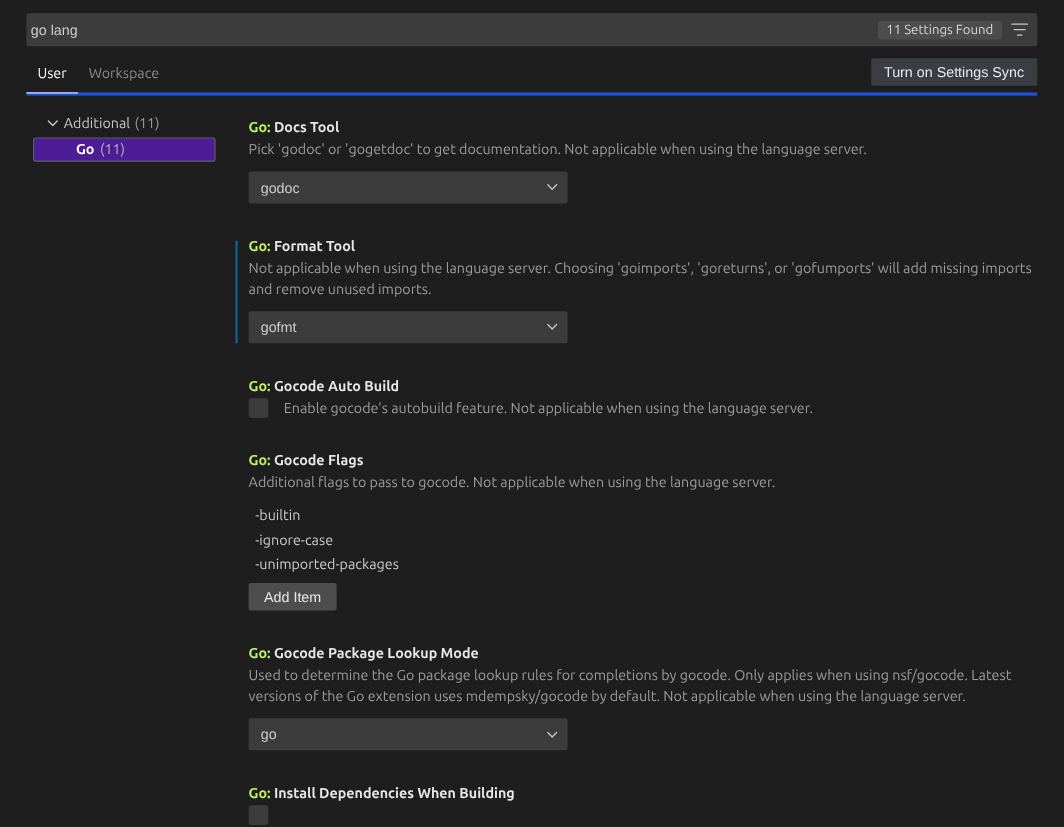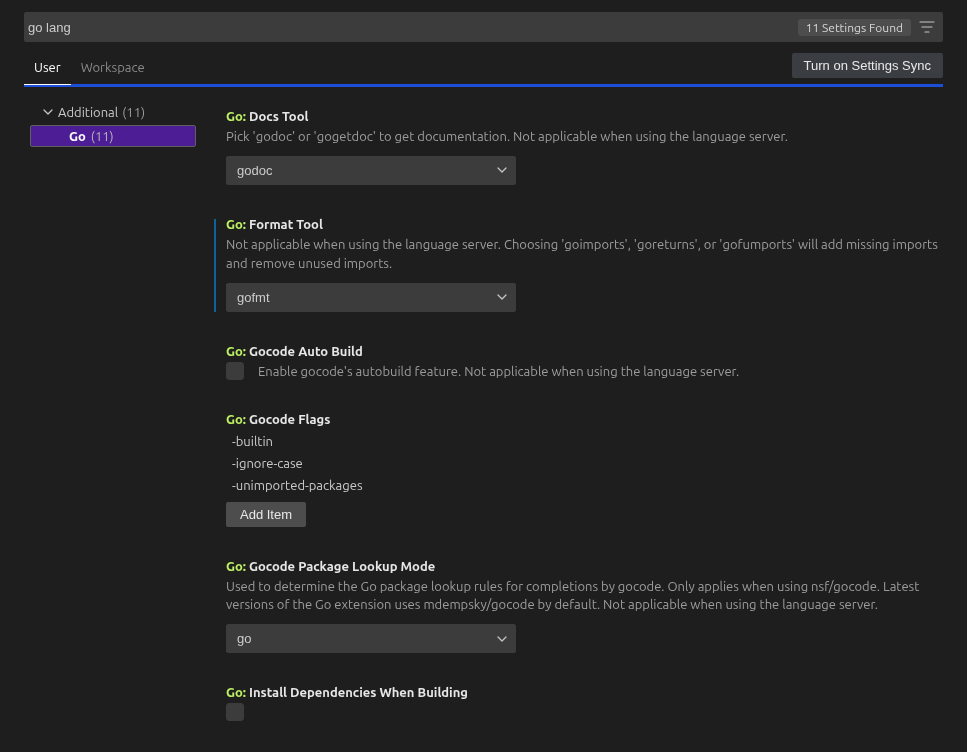--- a/index.html
+++ b/index.html
@@ -252,21 +252,21 @@
               </svg>
             </span></div>
         </div>
         <div class="setting">
           <div class="setting-title"><span class="prefix">Go:</span> <span class="name">Gocode Auto Build</span></div>
           <div class="checkbox-row">
             <div class="checkbox"></div>
             <div class="checkbox-label">Enable gocode's autobuild feature. Not applicable when using the language server.</div>
           </div>
         </div>
-        <div class="setting"><div class="setting-title"><span class="prefix">Go:</span> <span class="name">Gocode Flags</span></div><div class="list-editor">
+        <div class="setting"><div class="setting-title"><span class="prefix">Go:</span> <span class="name">Gocode Flags</span></div><div class="setting-desc">Additional flags to pass to gocode. Not applicable when using the language server.</div><div class="list-editor">
             <div class="list-item">-builtin</div>
             <div class="list-item">-ignore-case</div>
             <div class="list-item">-unimported-packages</div>
           </div><button class="add-item-btn">Add Item</button></div>
         <div class="setting">
           <div class="setting-title"><span class="prefix">Go:</span> <span class="name">Gocode Package Lookup Mode</span></div>
           <div class="setting-desc">Used to determine the Go package lookup rules for completions by gocode. Only applies when using nsf/gocode. Latest versions of the Go extension uses mdempsky/gocode by default. Not applicable when using the language server.</div>
           <div class="select-wrap"><select class="select"><option>go</option></select><span class="select-caret">
               <svg width="12" height="12" viewBox="0 0 12 12">
                 <path d="M2 4l4 4 4-4" stroke="#c5c5c5" stroke-width="1.3" fill="none" stroke-linecap="round" stroke-linejoin="round"></path>

